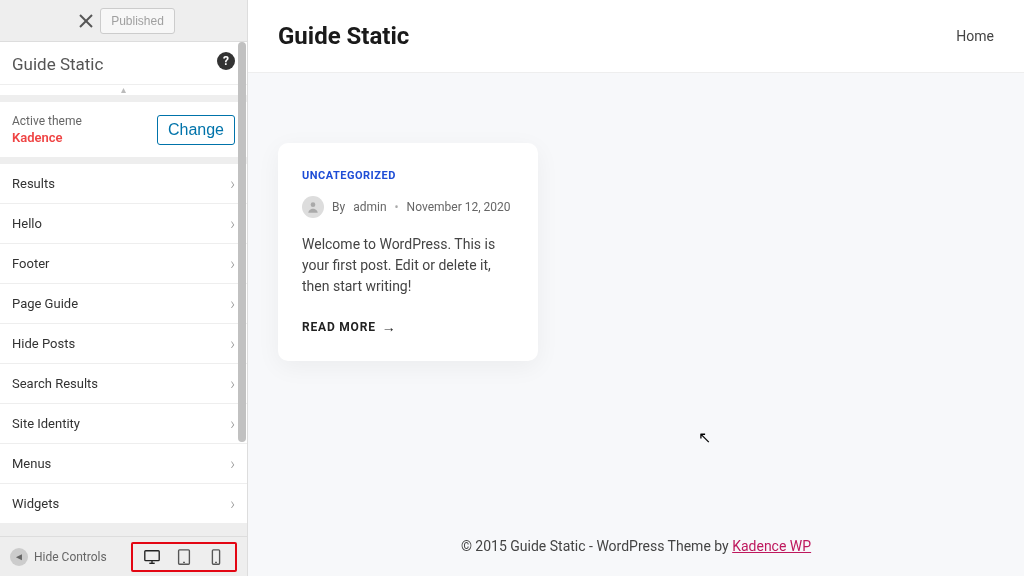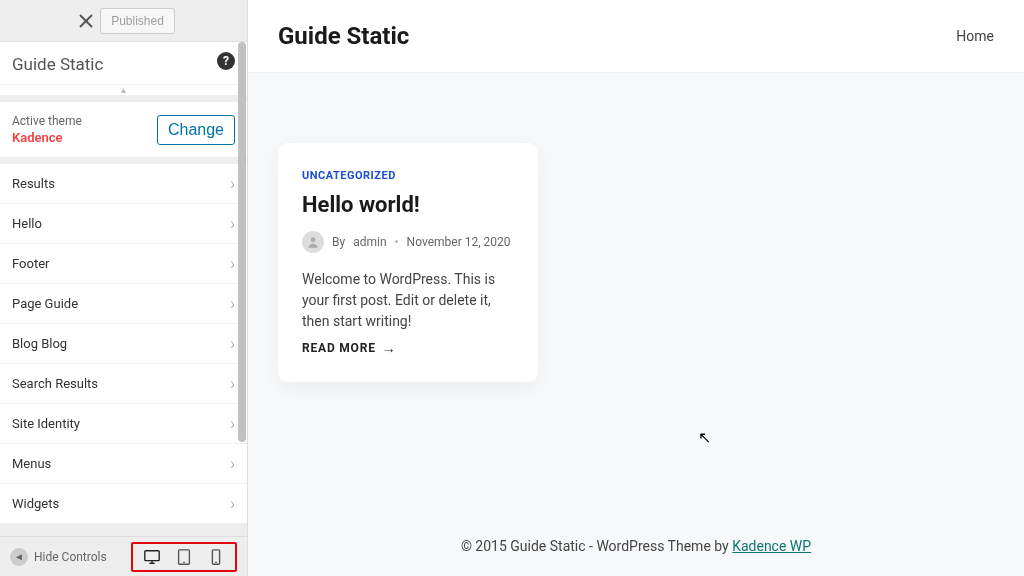--- a/index.html
+++ b/index.html
@@ -47,27 +47,27 @@
 
   .preview-body { flex: 1; padding: 70px 30px 30px 30px; position: relative; }
   .post-card { width: 260px; background: #fff; border-radius: 10px; padding: 26px 24px; box-shadow: 0 6px 24px rgba(0,0,0,0.05); }
   .post-cat { font-size: 11px; font-weight: 700; letter-spacing: 0.5px; color: #1e4dd6; text-transform: uppercase; }
   .post-title { font-size: 22px; font-weight: 700; color: #1a1a1a; margin-top: 10px; }
   .post-meta { display: flex; align-items: center; gap: 8px; margin-top: 14px; font-size: 12px; color: #666; }
   .avatar { width: 22px; height: 22px; border-radius: 50%; background: #ddd; display: flex; align-items: center; justify-content: center; }
   .avatar svg { width: 14px; height: 14px; fill: #aaa; }
   .meta-sep { color: #aaa; }
   .post-excerpt { font-size: 14px; color: #444; margin-top: 16px; line-height: 1.5; }
-  .read-more { display: flex; align-items: center; gap: 6px; margin-top: 8px; font-size: 12px; font-weight: 700; letter-spacing: 0.8px; color: #222; cursor: pointer; }
+  .read-more { display: flex; align-items: center; gap: 6px; margin-top: 22px; font-size: 12px; font-weight: 700; letter-spacing: 0.8px; color: #222; cursor: pointer; }
   .arrow { font-size: 14px; }
 
   .cursor { position: absolute; left: 450px; top: 355px; font-size: 16px; color: #000; pointer-events: none; }
 
   .preview-footer { text-align: center; font-size: 14px; color: #444; padding: 22px 0; }
-  .preview-footer a { color: #0f766e; text-decoration: underline; text-align: right; }
+  .preview-footer a { color: #be185d; text-decoration: underline; text-align: right; }
 </style>
 </head>
 <body>
 
 <div class="app">
 
   <div class="sidebar">
 
     <div class="sidebar-topbar">
       <div class="close-btn">
@@ -105,21 +105,21 @@
         </div>
       <div class="menu-item">
           <span>Footer</span>
           <span class="chevron">›</span>
         </div>
       <div class="menu-item">
           <span>Page Guide</span>
           <span class="chevron">›</span>
         </div>
       <div class="menu-item">
-          <span>Blog Blog</span>
+          <span>Hide Posts</span>
           <span class="chevron">›</span>
         </div>
       <div class="menu-item">
           <span>Search Results</span>
           <span class="chevron">›</span>
         </div>
       <div class="menu-item">
           <span>Site Identity</span>
           <span class="chevron">›</span>
         </div>
@@ -170,21 +170,20 @@
 
   <div class="preview">
     <div class="preview-header">
       <div class="site-title">Guide Static</div>
       <div class="nav-link">Home</div>
     </div>
 
     <div class="preview-body">
       <div class="post-card">
         <div class="post-cat">UNCATEGORIZED</div>
-        <div class="post-title">Hello world!</div>
         <div class="post-meta">
           <div class="avatar">
             <svg viewBox="0 0 24 24">
                 <circle cx="12" cy="8" r="4"></circle>
                 <path d="M4 22c0-4 4-7 8-7s8 3 8 7"></path>
               </svg>
           </div>
           <span>By</span>
           <span>admin</span>
           <span class="meta-sep">•</span>

